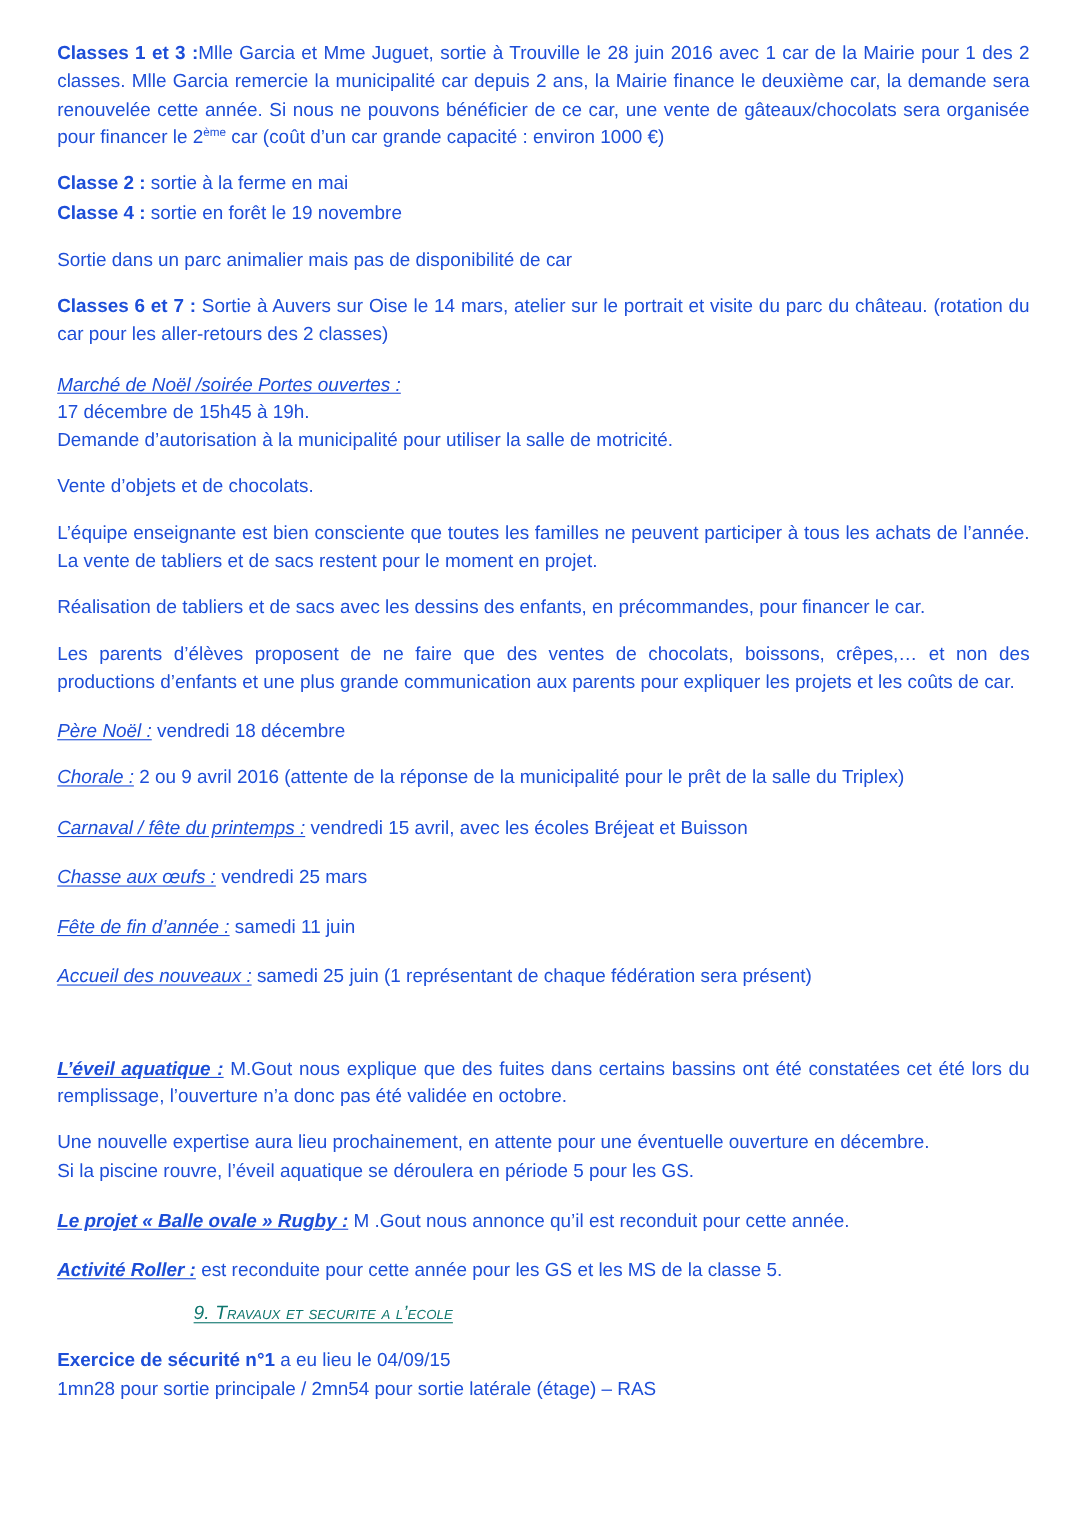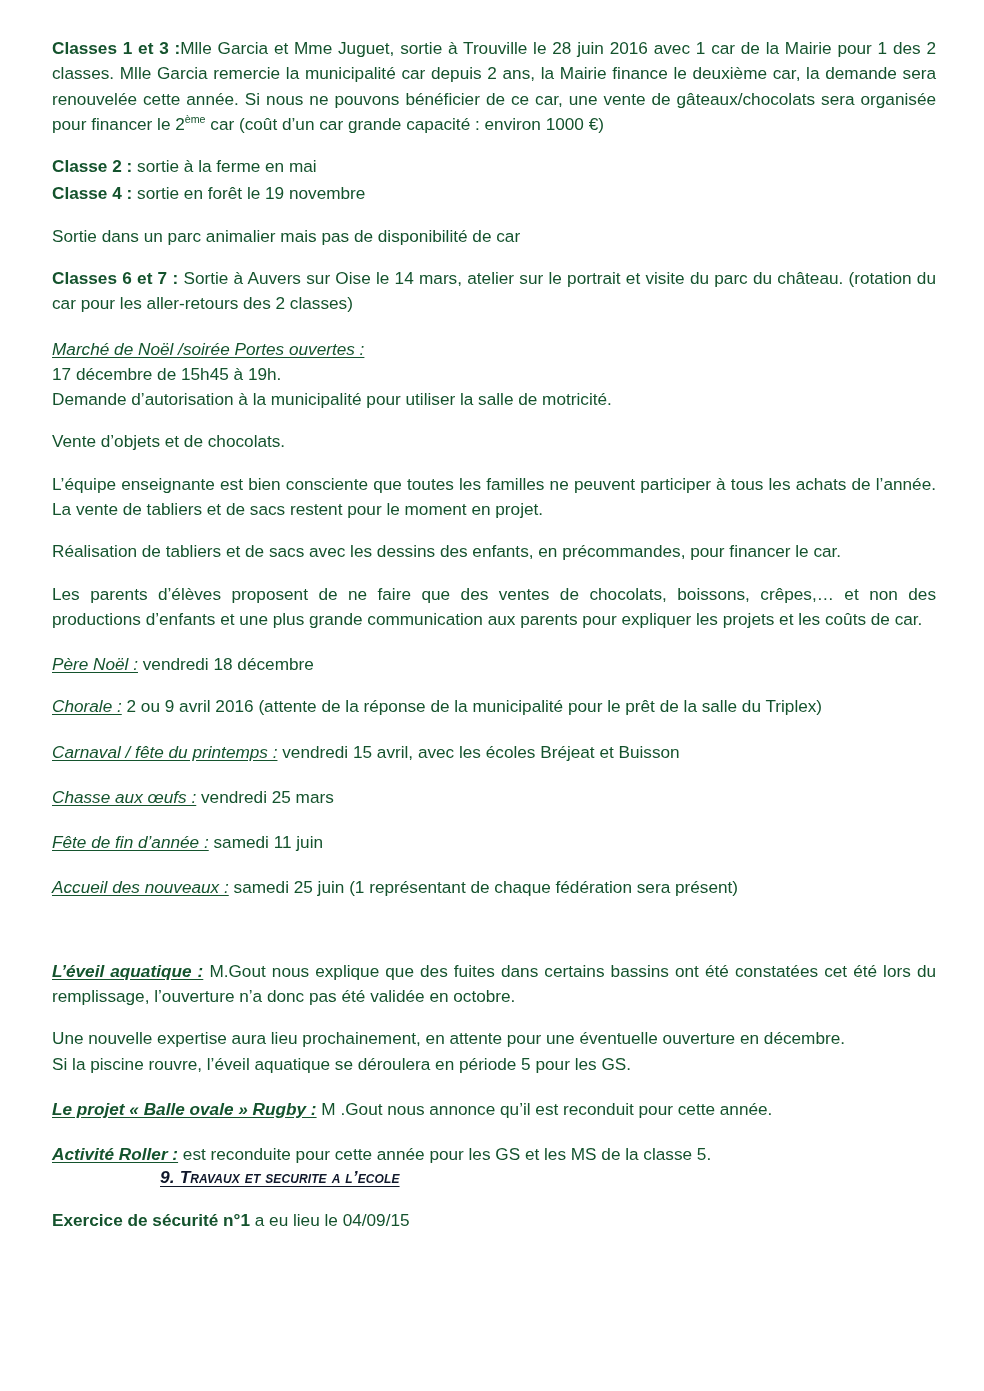--- a/index.html
+++ b/index.html
@@ -28,21 +28,21 @@
 
   p, div.para {
     margin: 0;
   }
 
   .para {
     font-size: 17.2px;
     line-height: 1.47;
     text-align: justify;
     text-justify: inter-word;
-    color: #14532d;
+    color: #1d4ed8;
   }
   .para.nojust {
     text-align: left;
   }
   .gap-md { margin-top: 17px; }
   .gap-lg { margin-top: 20px; }
   .gap-xl { margin-top: 34px; }
   .gap-xxl { margin-top: 58px; }
   .gap-tiny { margin-top: 2px; }
   .lead-bold { font-weight: bold; }
@@ -59,27 +59,27 @@
     text-underline-offset: 2px;
   }
 
   sup {
     font-size: 0.62em;
     vertical-align: super;
     line-height: 0;
   }
 
   .section-heading {
-    margin: 0;
+    margin: 16px;
     padding-left: 108px;
     font-size: 17.4px;
-    font-weight: bold;
+    font-weight: normal;
     font-style: italic;
     font-variant: small-caps;
-    color: #0f172a;
+    color: #0f766e;
     text-decoration: underline;
     text-underline-offset: 3px;
     letter-spacing: 0.1px;
     white-space: nowrap;
   }
 </style>
 </head>
 <body>
 
 <div class="page">
@@ -155,15 +155,16 @@
 
     <p class="para nojust gap-lg">
       <span class="b-it-u">Activité Roller :</span><span> est reconduite pour cette année pour les GS et les MS de la classe 5.</span>
     </p>
 
     <p class="section-heading gap-xl">9. Travaux et securite a l’ecole</p>
 
     <p class="para nojust gap-lg">
       <span class="lead-bold">Exercice de sécurité n°1</span><span> a eu lieu le 04/09/15</span>
     </p>
+    <p class="para nojust">1mn28 pour sortie principale / 2mn54 pour sortie latérale (étage) – RAS</p>
 
   </div>
 </div>
 
 </body></html>

